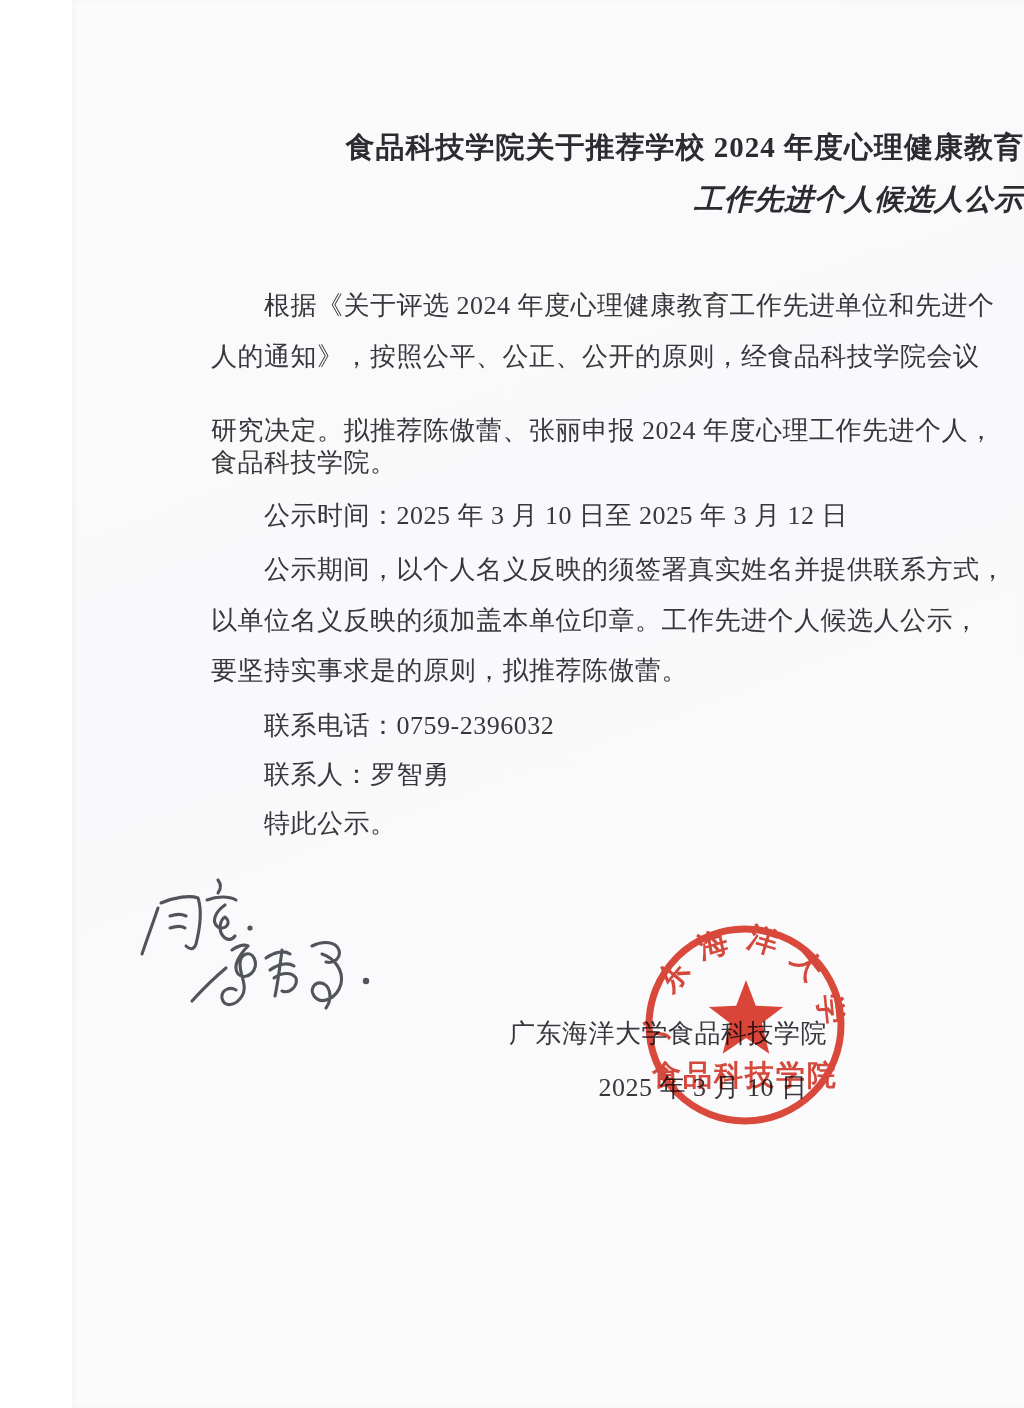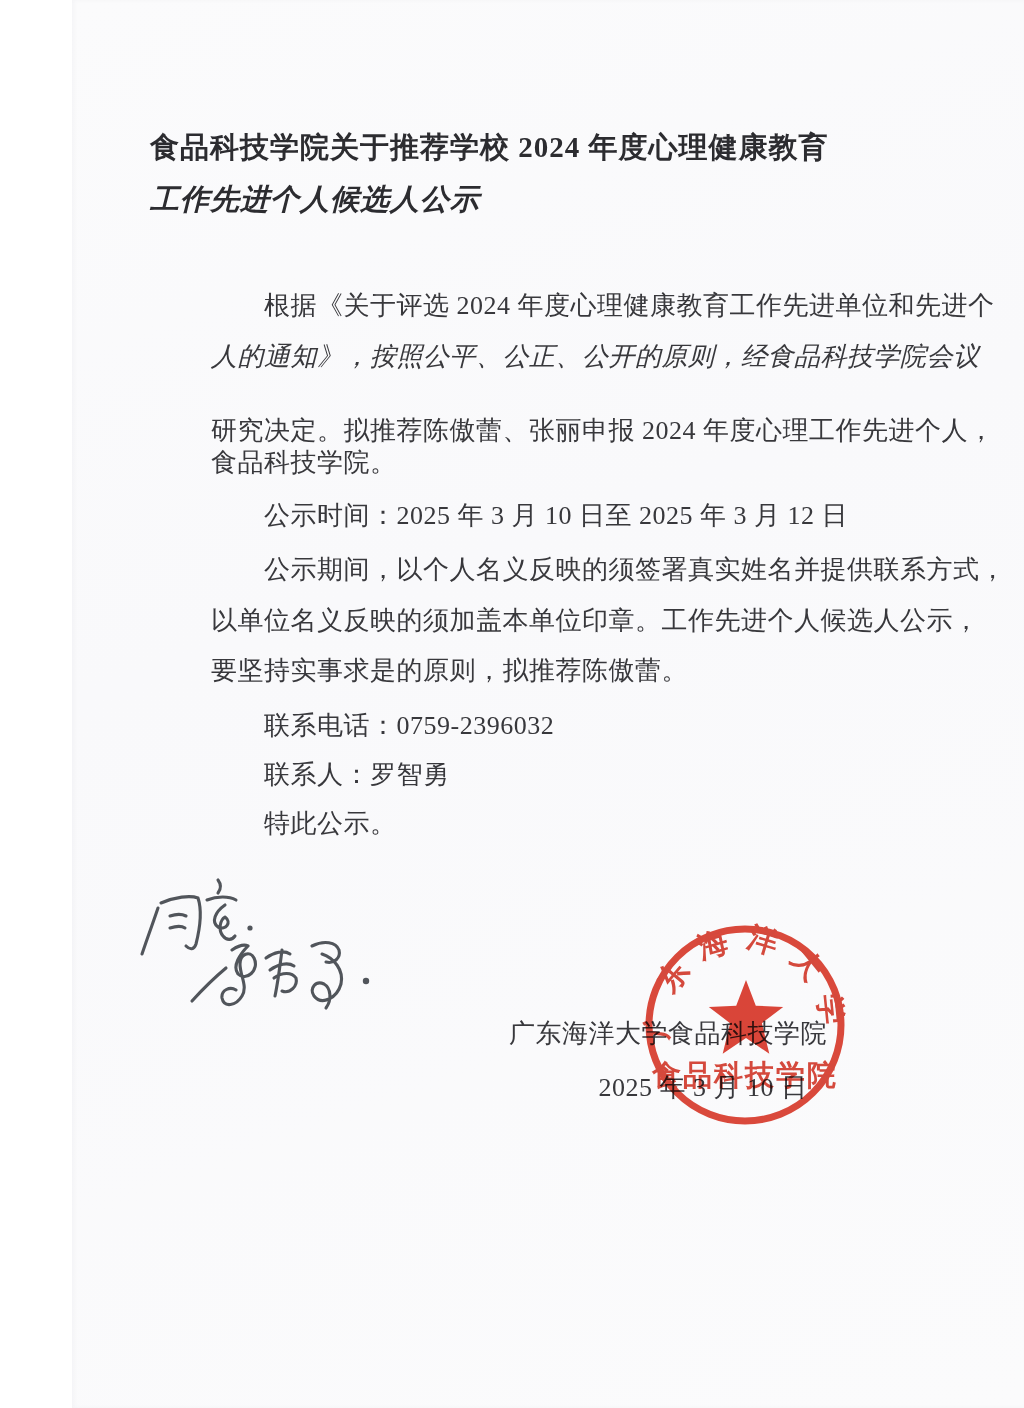--- a/index.html
+++ b/index.html
@@ -10,21 +10,21 @@
   }
   .paper{
     position:absolute;left:72px;top:0;width:952px;height:1408px;
     background:linear-gradient(160deg,#fbfbfc 0%,#f9f9fb 40%,#fbfbfc 100%);
     box-shadow:inset 2px 0 4px rgba(120,120,140,0.05);
   }
   .scan-edge{
     position:absolute;left:0;top:0;width:72px;height:1408px;background:#ffffff;
   }
   .title{
-    position:absolute;left:150px;width:874px;text-align:left;
+    position:absolute;left:150px;width:874px;text-align:right;
     font-size:29px;font-weight:bold;color:#2c2c30;
     letter-spacing:1px;white-space:nowrap;
   }
   .bline{
     position:absolute;left:211px;width:780px;
     font-size:26px;color:#38383c;line-height:30px;
     letter-spacing:0.5px;white-space:nowrap;
   }
   .bline.indent{left:264px;}
   .closing{
@@ -51,21 +51,21 @@
 </head>
 <body>
 
 <div class="scan-edge"></div>
 <div class="paper"></div>
 
 <div class="title" style="top:128px;">食品科技学院关于推荐学校 2024 年度心理健康教育</div>
 <div class="title" style="top:180px;font-style:italic;">工作先进个人候选人公示</div>
 
 <div class="bline indent" style="top:291px;">根据《关于评选 2024 年度心理健康教育工作先进单位和先进个</div>
-<div class="bline" style="top:342px;font-style:italic;">人的通知》，按照公平、公正、公开的原则，经食品科技学院会议</div>
+<div class="bline" style="top:342px;">人的通知》，按照公平、公正、公开的原则，经食品科技学院会议</div>
 <div class="bline" style="top:416px;font-family:Liberation Serif, serif;">研究决定。拟推荐陈傲蕾、张丽申报 2024 年度心理工作先进个人，</div>
 <div class="bline" style="top:448px;">食品科技学院。</div>
 <div class="bline indent" style="top:501px;">公示时间：2025 年 3 月 10 日至 2025 年 3 月 12 日</div>
 <div class="bline indent" style="top:555px;">公示期间，以个人名义反映的须签署真实姓名并提供联系方式，</div>
 <div class="bline" style="top:606px;">以单位名义反映的须加盖本单位印章。工作先进个人候选人公示，</div>
 <div class="bline" style="top:656px;">要坚持实事求是的原则，拟推荐陈傲蕾。</div>
 <div class="bline indent" style="top:711px;">联系电话：0759-2396032</div>
 <div class="bline indent" style="top:760px;">联系人：罗智勇</div>
 <div class="bline indent" style="top:809px;">特此公示。</div>
 

